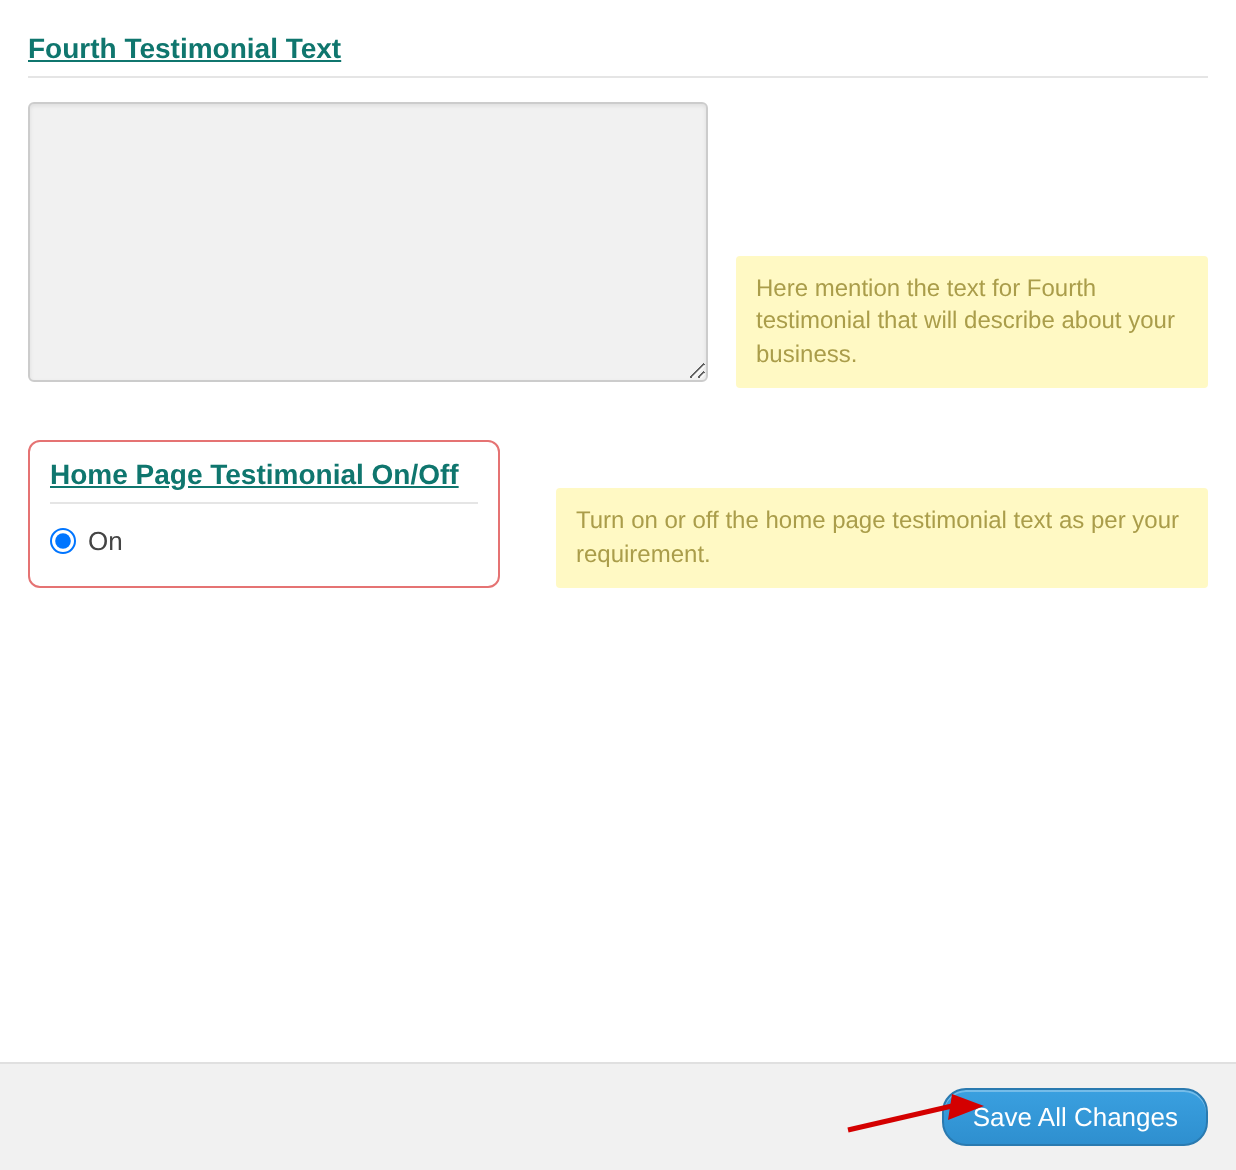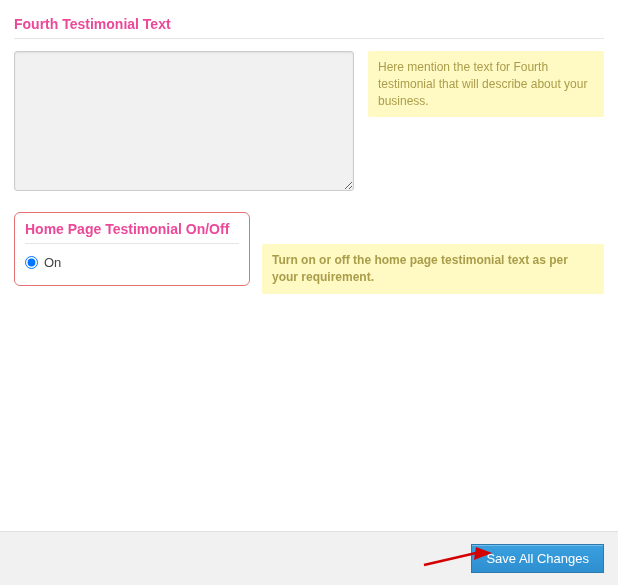--- a/index.html
+++ b/index.html
@@ -11,28 +11,29 @@
     overflow: hidden;
     font-size: 13px;
     color: #333;
   }
   .content {
     padding: 10px 14px 0 14px;
   }
   .section-title {
     font-weight: bold;
     font-size: 14px;
-    color: #ec4899;
+    color: #0f766e;
     padding: 6px 0 6px 0;
     border-bottom: 1px solid #e5e5e5;
     margin-bottom: 12px;
+    text-decoration: underline;
   }
   .field-row {
     display: flex;
-    align-items: flex-start;
+    align-items: flex-end;
     gap: 14px;
     margin-bottom: 18px;
   }
   .textarea-wrap {
     flex: 0 0 340px;
   }
   textarea {
     width: 340px;
     height: 140px;
     border: 1px solid #ccc;
@@ -70,49 +71,48 @@
     gap: 6px;
     font-size: 13px;
     color: #444;
     padding: 3px 0;
   }
   .radio-row input[type=radio] {
     margin: 0;
   }
   .toggle-row {
     display: flex;
-    align-items: flex-start;
-    gap: 12px;
+    align-items: flex-end;
+    gap: 28px;
     margin-bottom: 10px;
   }
   .toggle-hint-wrap {
     flex: 1;
     padding-top: 32px;
-    font-weight: bold;
   }
   .footer {
     background: #f1f1f1;
     border-top: 1px solid #e0e0e0;
     padding: 14px;
     display: flex;
     justify-content: flex-end;
     align-items: center;
     position: absolute;
     bottom: 0;
     left: 0;
     right: 0;
     height: 54px;
   }
   .save-btn {
     background: linear-gradient(#3aa0e0, #2e8fcf);
     border: 1px solid #2a7ab0;
     color: #fff;
     font-size: 13px;
     padding: 6px 14px;
-    border-radius: 0;
+    border-radius: 12px;
     cursor: pointer;
     box-shadow: 0 1px 0 rgba(255,255,255,0.3) inset;
   }
   .arrow {
     position: absolute;
     right: 126px;
     bottom: 16px;
     width: 70px;
     height: 24px;
     pointer-events: none;

